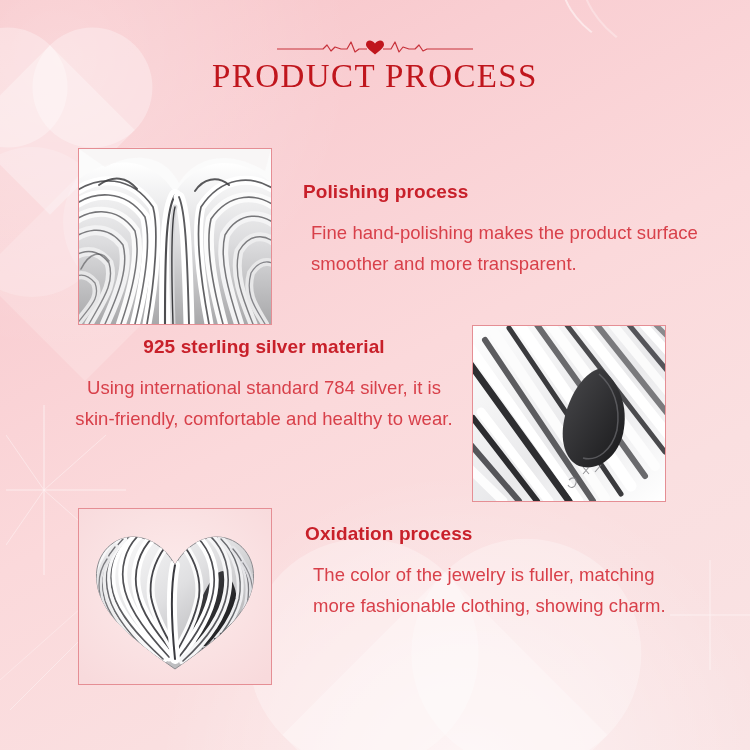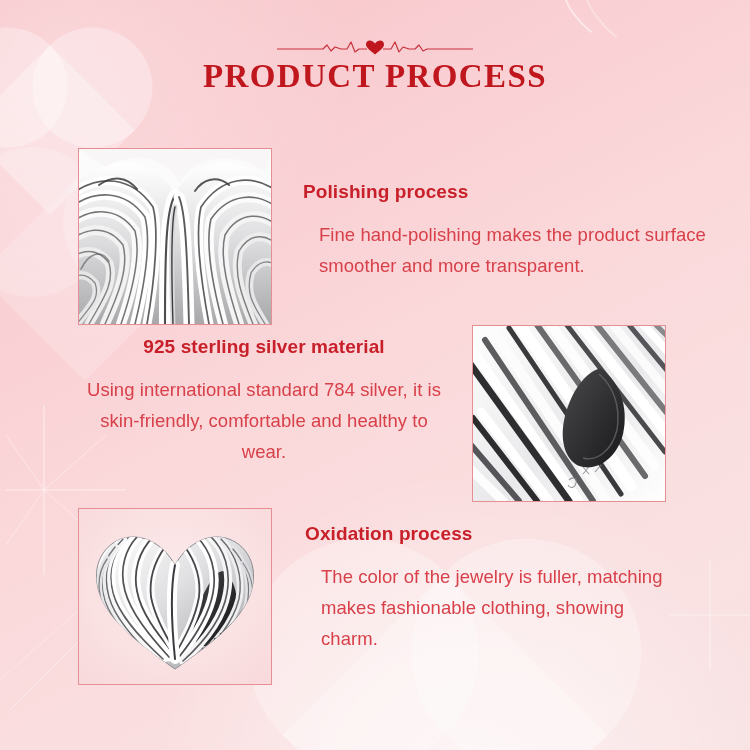--- a/index.html
+++ b/index.html
@@ -34,21 +34,21 @@
     position:absolute;border:2px solid rgba(255,255,255,.45);
     border-radius:50%;background:transparent;
   }
   .sparkle{position:absolute;pointer-events:none;opacity:.75;}
 
   
   .ecg{position:absolute;left:50%;top:36px;transform:translateX(-50%);}
   .title{
     position:absolute;left:0;right:0;top:58px;text-align:center;
     font-family:"Liberation Serif", serif;
-    font-weight:700;font-size:33px;letter-spacing:1.4px;
+    font-weight:400;font-size:33px;letter-spacing:1.4px;
     color:#c0161d;
   }
 
   
   .photo{
     position:absolute;
     border:1px solid #e58e94;
     background:#fff;
     overflow:hidden;
     box-sizing:border-box;
@@ -59,21 +59,21 @@
   #photo2{left:472px;top:325px;width:194px;height:177px;}
   #photo3{left:78px;top:508px;width:194px;height:177px;}
 
   
   .block{position:absolute;}
   .heading{
     font-size:19px;font-weight:700;color:#c8202a;
     letter-spacing:.1px;margin:0 0 14px 0;line-height:1.1;
   }
   .para{
-    font-size:18.5px;color:#d8404a;line-height:1.68;margin:16px;
+    font-size:18.5px;color:#d8404a;line-height:1.68;margin:8px;
     letter-spacing:.05px;
   }
   #block1{left:303px;top:182px;width:430px;}
   #block2{left:64px;top:337px;width:400px;text-align:center;}
   #block3{left:305px;top:524px;width:390px;}
 </style>
 </head>
 <body>
 
 <div id="page">
@@ -332,16 +332,16 @@
           </g>
 
           <path d="M30 30 C60 12 88 24 96 48 C106 24 134 12 162 32 L178 0 L16 0 Z" fill="#ffffff" opacity=".5"></path>
         </g>
       </svg>
     </div>
   </div>
 
   <div class="block" id="block3">
     <div class="heading">Oxidation process</div>
-    <div class="para">The color of the jewelry is fuller, matching makes fashionable clothing, showing charm.</div>
+    <div class="para">The color of the jewelry is fuller, matching more fashionable clothing, showing charm.</div>
   </div>
 
 </div>
 
 </body></html>

